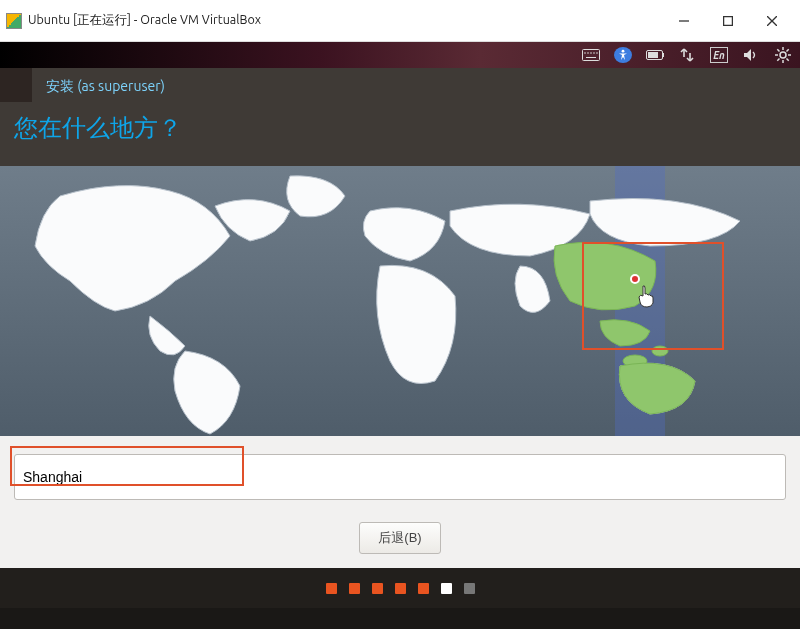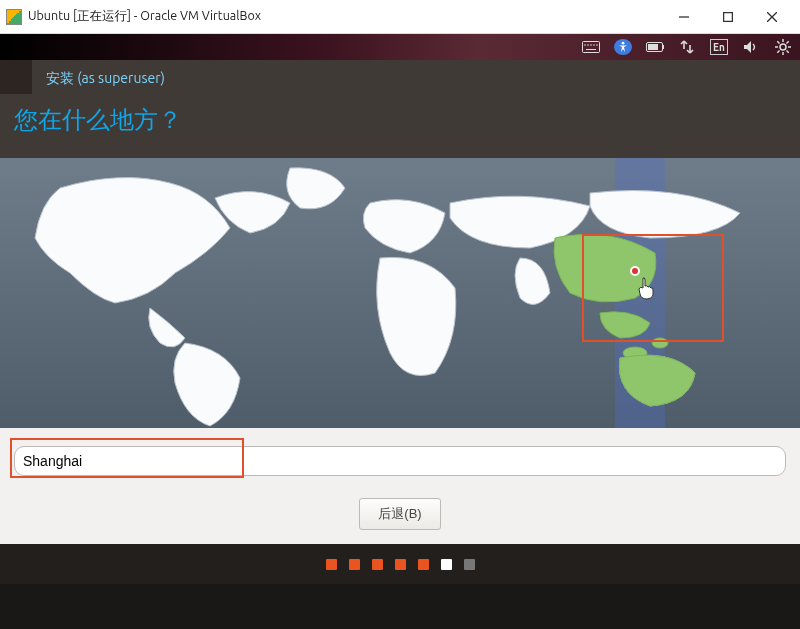--- a/index.html
+++ b/index.html
@@ -5,21 +5,21 @@
   * { box-sizing: border-box; margin: 0; padding: 0; }
   body {
     font-family: "Ubuntu", "Segoe UI", Arial, sans-serif;
     width: 800px; height: 629px;
     background: #fff;
     display: flex; flex-direction: column;
     overflow: hidden;
   }
   
   .vbox-titlebar {
-    height: 34px;
+    height: 42px;
     background: #fff;
     display: flex; align-items: center;
     padding: 0 6px;
     font-size: 12.5px;
     border-bottom: 1px solid #ddd;
   }
   .vbox-titlebar .vbox-logo {
     width: 16px; height: 16px;
     background: linear-gradient(135deg,#f7b500 0 50%,#4a6 50% 100%);
     margin-right: 6px;
@@ -46,20 +46,21 @@
     height: 26px;
     background: linear-gradient(to right,#000,#3b1220 40%,#5a2a34 60%,#3a1420);
     display: flex; align-items: center; justify-content: flex-end;
     padding: 0 8px;
     gap: 14px;
   }
   .panel-icon {
     width: 18px; height: 16px;
     display:flex; align-items:center; justify-content:center;
     color:#ddd;
+    font-style:italic;
   }
   .panel-icon.circle {
     background:#3d7de0; border-radius:50%;
     color:#fff;
   }
   .panel-icon.box {
     border:1.5px solid #ccc;
     font-size:10px; font-weight:600;
   }
   
@@ -102,24 +103,24 @@
     font-size:22px; color:#fff;
     text-shadow:0 0 2px #000;
   }
   
   .form-area {
     background:#f2f1f0;
     padding: 18px 14px 14px;
   }
   .tz-input {
     width:100%;
-    padding: 6px 8px;
+    padding: 14px 8px;
     font-size:14px;
     border:1px solid #bdbab6;
-    border-radius:10px;
+    border-radius:3px;
     background:#fff;
   }
   .annot-input {
     position:absolute;
     border:2px solid #e0502a;
     pointer-events:none;
   }
   .btn-row {
     display:flex; justify-content:center; gap:10px;
     margin-top: 22px;

